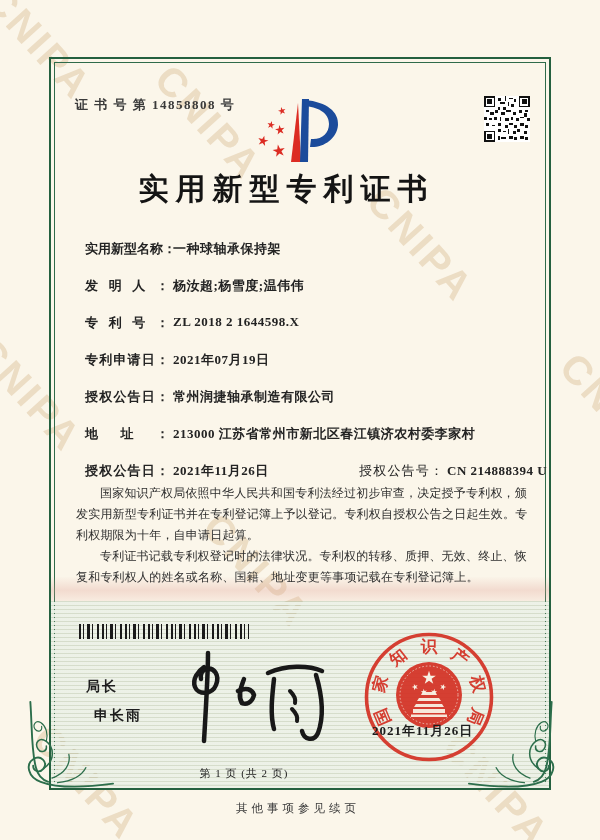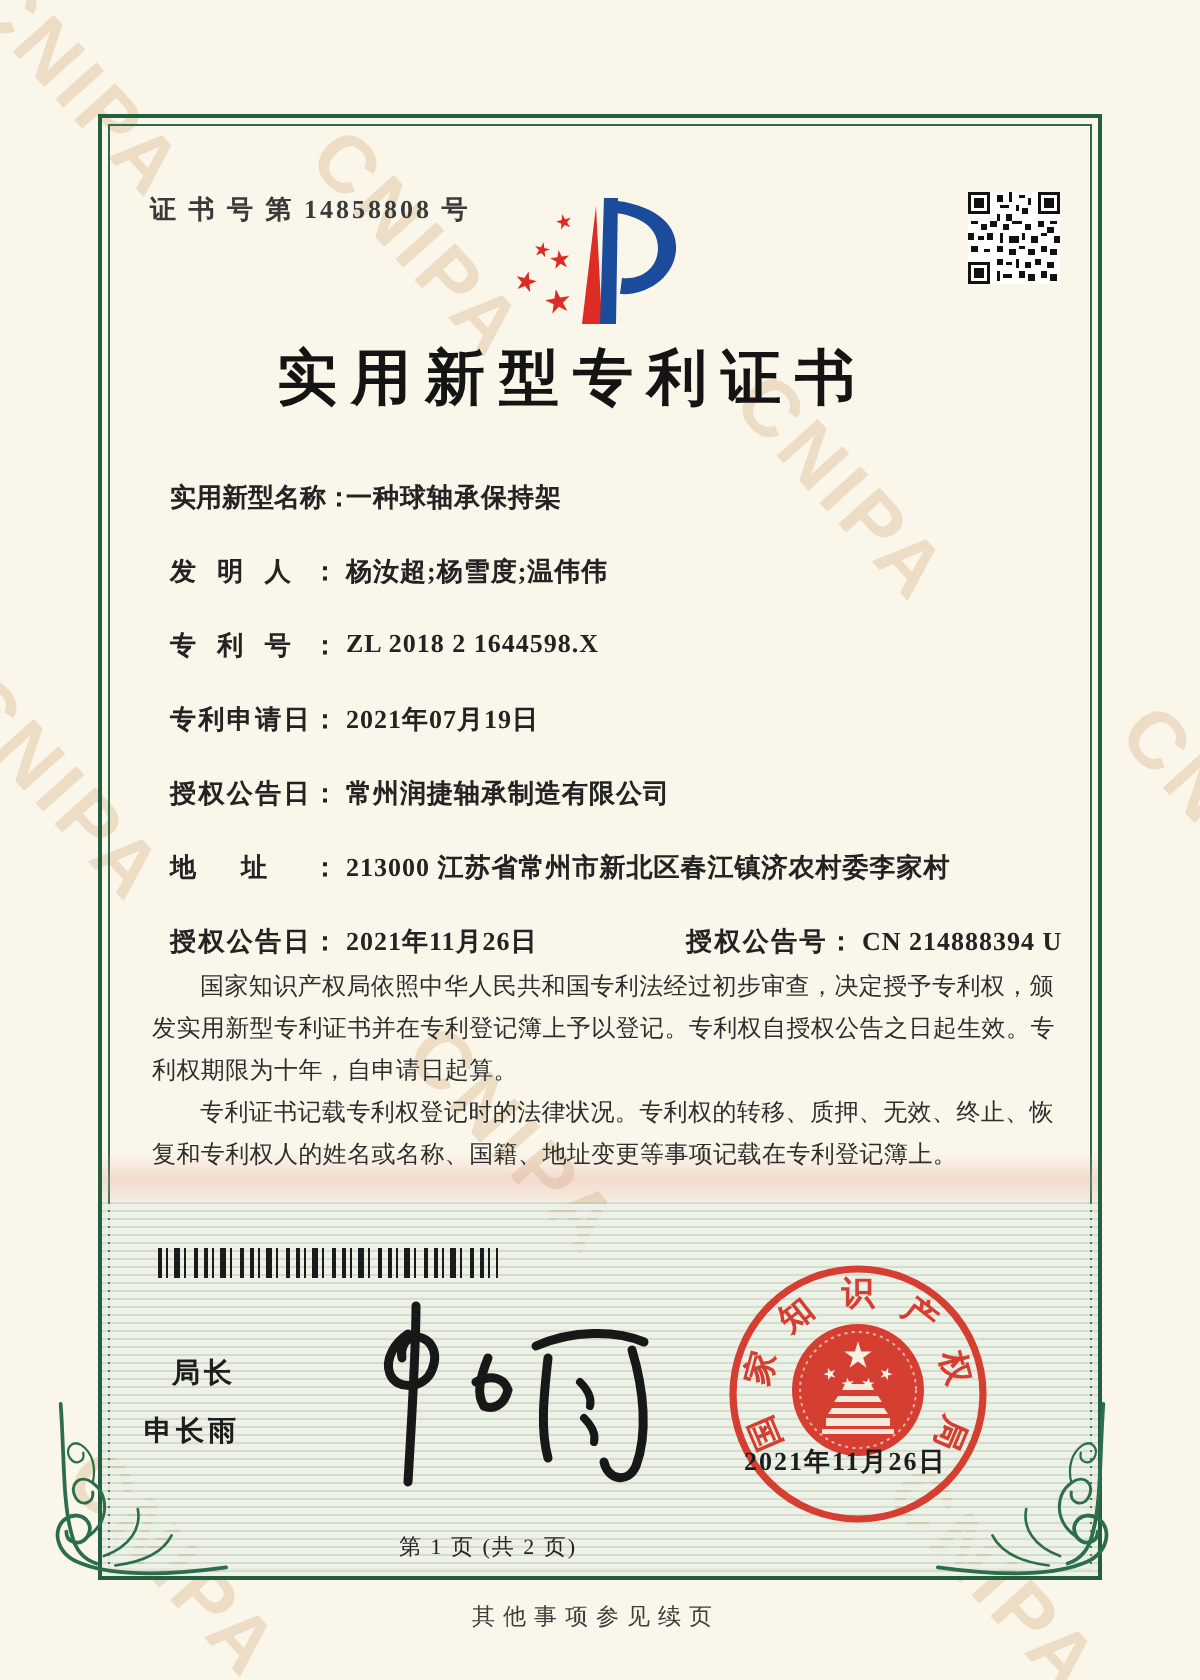--- a/index.html
+++ b/index.html
@@ -29,39 +29,39 @@
 
   .title { position:absolute; left:0; top:169px; width:573px; text-align:center;
            font-size:30px; font-weight:700; letter-spacing:7px; color:#141414; }
 
   .fields { position:absolute; left:85px; top:240px; width:440px; }
   .row { height:37px; font-size:13px; color:#232323; white-space:nowrap; }
   .lbl { display:inline-block; width:84px; font-weight:700; text-align:justify;
          text-align-last:justify; vertical-align:top; }
   .val { font-weight:700; letter-spacing:0.5px; padding-left:4px; }
   .val-wide { display:inline-block; width:174px; }
-  .lbl2 { display:inline-block; width:84px; font-weight:700; text-align:justify;
-          text-align-last:justify; margin-left:0; }
+  .lbl2 { display:inline-block; width:84px; font-weight:400; text-align:justify;
+          text-align-last:justify; margin-left:16px; }
 
   .body-text { position:absolute; left:76px; top:483px; width:452px;
                font-size:12px; line-height:21px; color:#2e2e2e; letter-spacing:0.2px; }
   .body-text p { text-indent:2em; }
 
   .barcode { position:absolute; left:79px; top:624px; width:170px; height:15px;
              background:repeating-linear-gradient(90deg,
                #1b1b1b 0 2px, transparent 2px 4px,
                #1b1b1b 4px 5px, transparent 5px 8px,
                #1b1b1b 8px 11px, transparent 11px 13px,
                #1b1b1b 13px 14px, transparent 14px 18px,
                #1b1b1b 18px 20px, transparent 20px 23px); }
 
   .sig-title { position:absolute; left:86px; top:678px; font-size:14px; font-weight:600;
                color:#1e1e1e; letter-spacing:2px;
                font-family:"Liberation Sans","DejaVu Sans",sans-serif;text-align:center; }
-  .sig-name  { position:absolute; left:72px; top:707px; font-size:14px; font-weight:600;
+  .sig-name  { position:absolute; left:94px; top:707px; font-size:14px; font-weight:600;
                color:#1e1e1e; letter-spacing:2px;
                font-family:"Liberation Sans","DejaVu Sans",sans-serif; }
   .signature { position:absolute; left:168px; top:645px; width:170px; height:105px; }
 
   .flourish { position:absolute; width:94px; height:94px; }
   .flourish.bl { left:20px; top:700px; }
   .flourish.br { left:468px; top:700px; transform:scaleX(-1); }
 
   .seal { position:absolute; left:363px; top:631px; width:132px; height:132px; }
   .seal-date { position:absolute; left:372px; top:722px; width:126px; font-size:13px;

